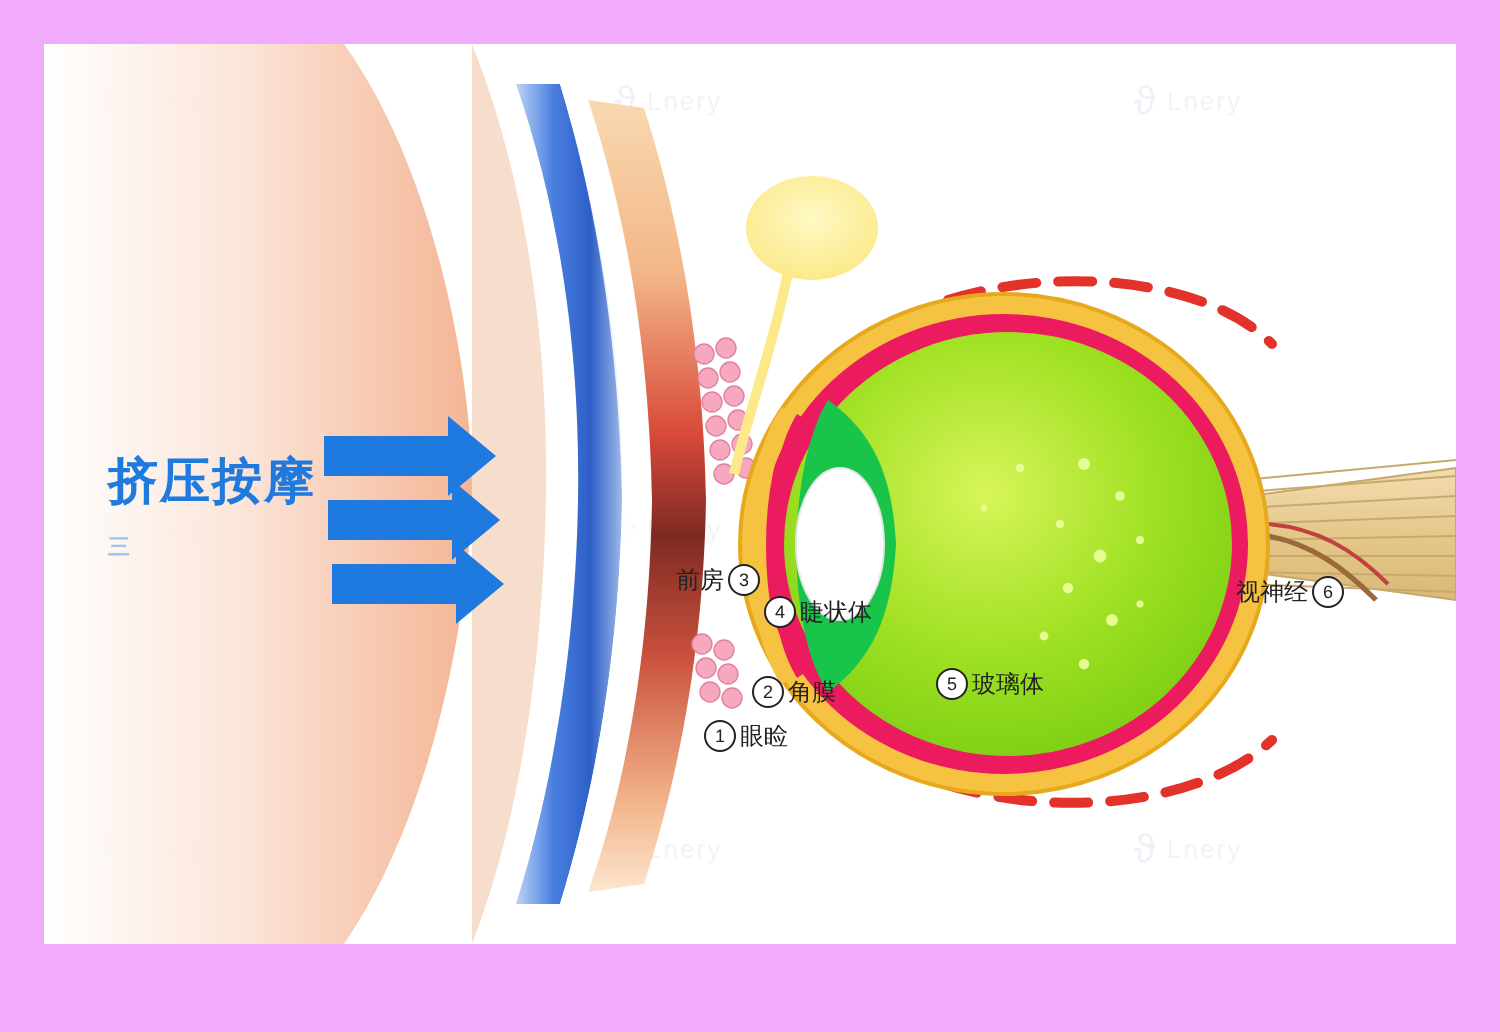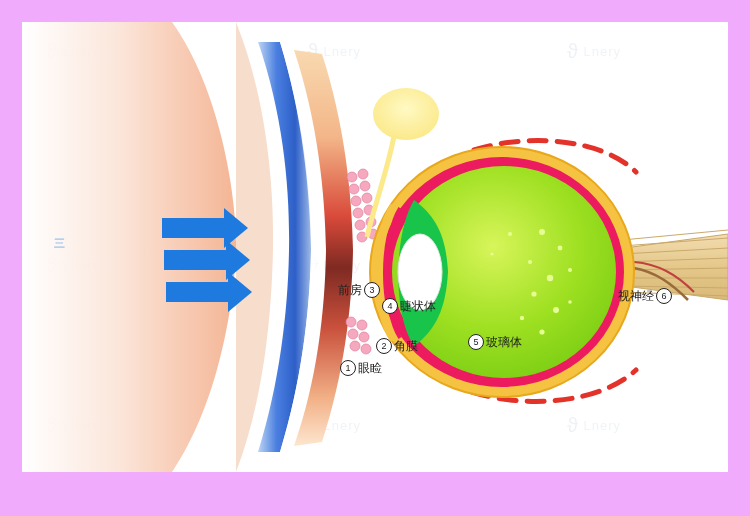--- a/index.html
+++ b/index.html
@@ -227,20 +227,21 @@
 
       <path d="M392 178 C372 210 370 292 392 324 C414 308 424 286 426 250 C424 214 414 194 392 178 Z" fill="#19c44a"></path>
 
       <ellipse cx="398" cy="250" rx="22" ry="38" fill="#ffffff" stroke="#e6e6e6" stroke-width="1"></ellipse>
 
       <path d="M372 184 C352 212 352 290 372 318" stroke="#f5c242" stroke-width="8" fill="none"></path>
       <path d="M378 186 C360 214 360 288 378 316" stroke="#ec1a5e" stroke-width="3.5" fill="none"></path>
     </svg>
 
     <div id="callout">
+      <span class="l2">挤压按摩</span>
       <span class="dots">三</span>
     </div>
 
     <svg class="abs" style="left:140px; top:180px; width:110px; height:110px;" viewBox="0 0 110 110">
       <g fill="#1f7ae0">
         <path d="M0 16 L62 16 L62 6 L86 26 L62 46 L62 36 L0 36 Z"></path>
         <path d="M2 48 L64 48 L64 38 L88 58 L64 78 L64 68 L2 68 Z"></path>
         <path d="M4 80 L66 80 L66 70 L90 90 L66 110 L66 100 L4 100 Z"></path>
       </g>
     </svg>
@@ -254,21 +255,21 @@
     </div>
 
     <div class="lbl" style="left:352px; top:316px;">
       <span class="num">2</span><span>角膜</span>
     </div>
 
     <div class="lbl" style="left:444px; top:312px;">
       <span class="num">5</span><span>玻璃体</span>
     </div>
 
-    <div class="lbl" style="left:316px; top:338px;">
+    <div class="lbl" style="left:328px; top:338px;">
       <span class="num">1</span><span>眼睑</span>
     </div>
 
     <div class="lbl" style="left:596px; top:266px;">
       <span>视神经</span><span class="num">6</span>
     </div>
 
   </div>
 </div>
 

